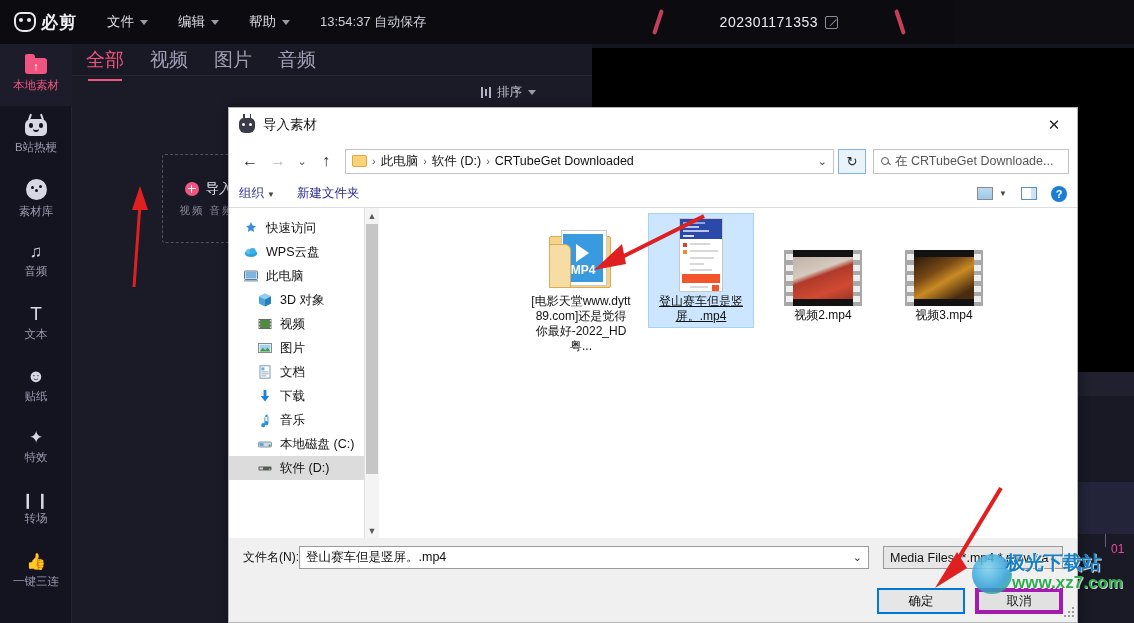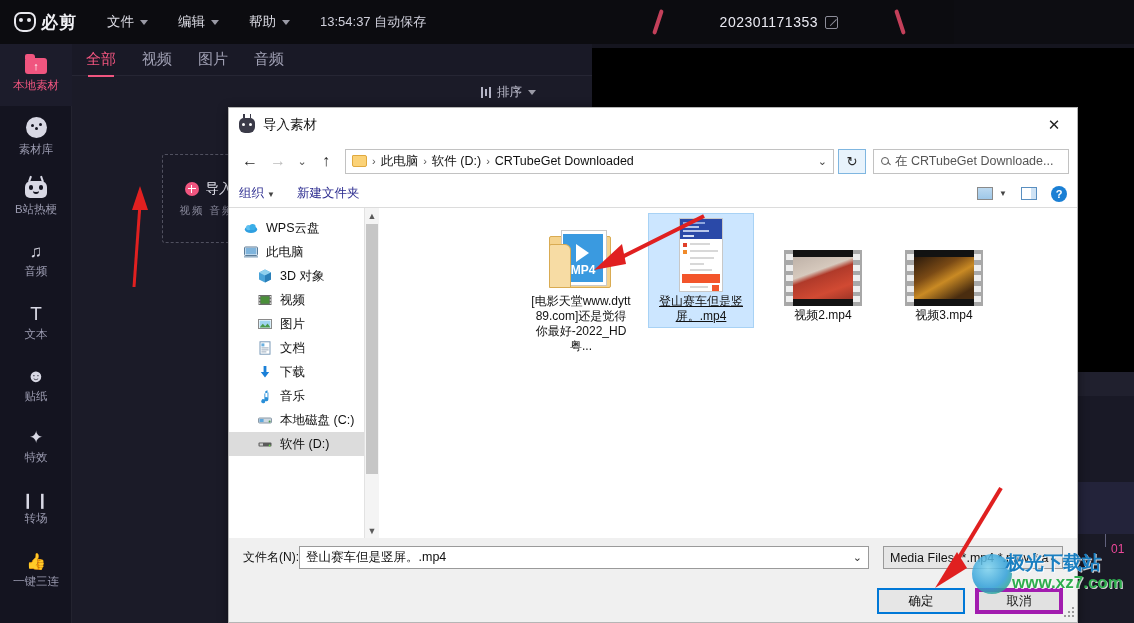--- a/index.html
+++ b/index.html
@@ -93,21 +93,21 @@
 
   
   .media-panel {
     position: absolute; left: 72px; top: 44px; width: 520px; height: 579px;
     background: #1b1b28;
   }
   .tabs {
     height: 32px; display: flex; align-items: center; gap: 26px; padding-left: 14px;
     border-bottom: 1px solid #262634; background: #191926;
   }
-  .tab { font-size: 15px; color: #a0a0b4; position: relative; cursor: default; }
+  .tab { font-size: 19px; color: #a0a0b4; position: relative; cursor: default; }
   .tab.active { color: #f0557f; }
   .tab.active:after {
     content: ""; position: absolute; left: 2px; right: 2px; bottom: -8px; height: 2px; background: #f0557f;
   }
   .sortrow { height: 32px; display: flex; align-items: center; justify-content: flex-end; padding-right: 56px; gap: 6px; }
   .sort-ic { display: inline-flex; gap: 2px; align-items: center; }
   .sort-ic i { display: block; width: 2px; height: 11px; background: #b4b4c6; }
   .sort-txt { font-size: 12.5px; color: #c0c0d0; }
 
   .import-box {
@@ -332,36 +332,36 @@
       <span class="slash-red r" style="margin-left:60px;margin-right:52px"></span>
     </div>
   </div>
 
   <div class="rail">
     <div class="rail-item active">
       <span class="folder-ic"></span>
       <span class="rail-label">本地素材</span>
     </div>
     <div class="rail-item">
-      <span class="ic-circle">
-        <i class="d" style="left:5px;top:7px"></i>
-          <i class="d" style="left:9px;top:10px"></i>
-          <i class="d" style="left:13px;top:6px"></i>
-      </span>
-      <span class="rail-label">素材库</span>
-    </div>
-    <div class="rail-item">
       <span class="ic-tv">
         <i class="ear" style="left:4px;transform:rotate(20deg)"></i>
           <i class="ear" style="right:4px;transform:rotate(-20deg)"></i>
         <i class="eye" style="left:4px"></i>
           <i class="eye" style="right:4px"></i>
           <i class="mouth"></i>
       </span>
       <span class="rail-label">B站热梗</span>
+    </div>
+    <div class="rail-item">
+      <span class="ic-circle">
+        <i class="d" style="left:5px;top:7px"></i>
+          <i class="d" style="left:9px;top:10px"></i>
+          <i class="d" style="left:13px;top:6px"></i>
+      </span>
+      <span class="rail-label">素材库</span>
     </div>
     <div class="rail-item">
       <span class="rail-glyph">♫</span>
       <span class="rail-label">音频</span>
     </div>
     <div class="rail-item">
       <span class="rail-glyph" style="font-size:19px">T</span>
       <span class="rail-label">文本</span>
     </div>
     <div class="rail-item">
@@ -487,20 +487,28 @@
         <span class="vw-ic"></span>
         <span class="tool-caret" style="margin-left:-8px">▼</span>
         <span class="pane-ic"></span>
         <span class="help-ic">?</span>
       </div>
     </div>
 
     <div class="dlg-body">
 
       <div class="tree">
+        <div class="tree-item">
+          <span class="ti-ic">
+            <svg width="16" height="16" viewBox="0 0 16 16">
+                <path d="M8 2l1.6 3.6L13 6l-2.6 2.4.7 3.6L8 10.2 4.9 12l.7-3.6L3 6l3.4-.4z" fill="#3a8fd4"></path>
+              </svg>
+          </span>
+          <span>快速访问</span>
+        </div>
         <div class="tree-item">
           <span class="ti-ic">
             <svg width="16" height="16" viewBox="0 0 16 16">
                 <ellipse cx="8" cy="9.5" rx="6.2" ry="3.4" fill="#2f9fe0"></ellipse>
                 <circle cx="5.6" cy="7.6" r="2.6" fill="#5ec0f0"></circle>
                 <circle cx="9.6" cy="7" r="3.1" fill="#3aaee8"></circle>
               </svg>
           </span>
           <span>WPS云盘</span>
         </div>

